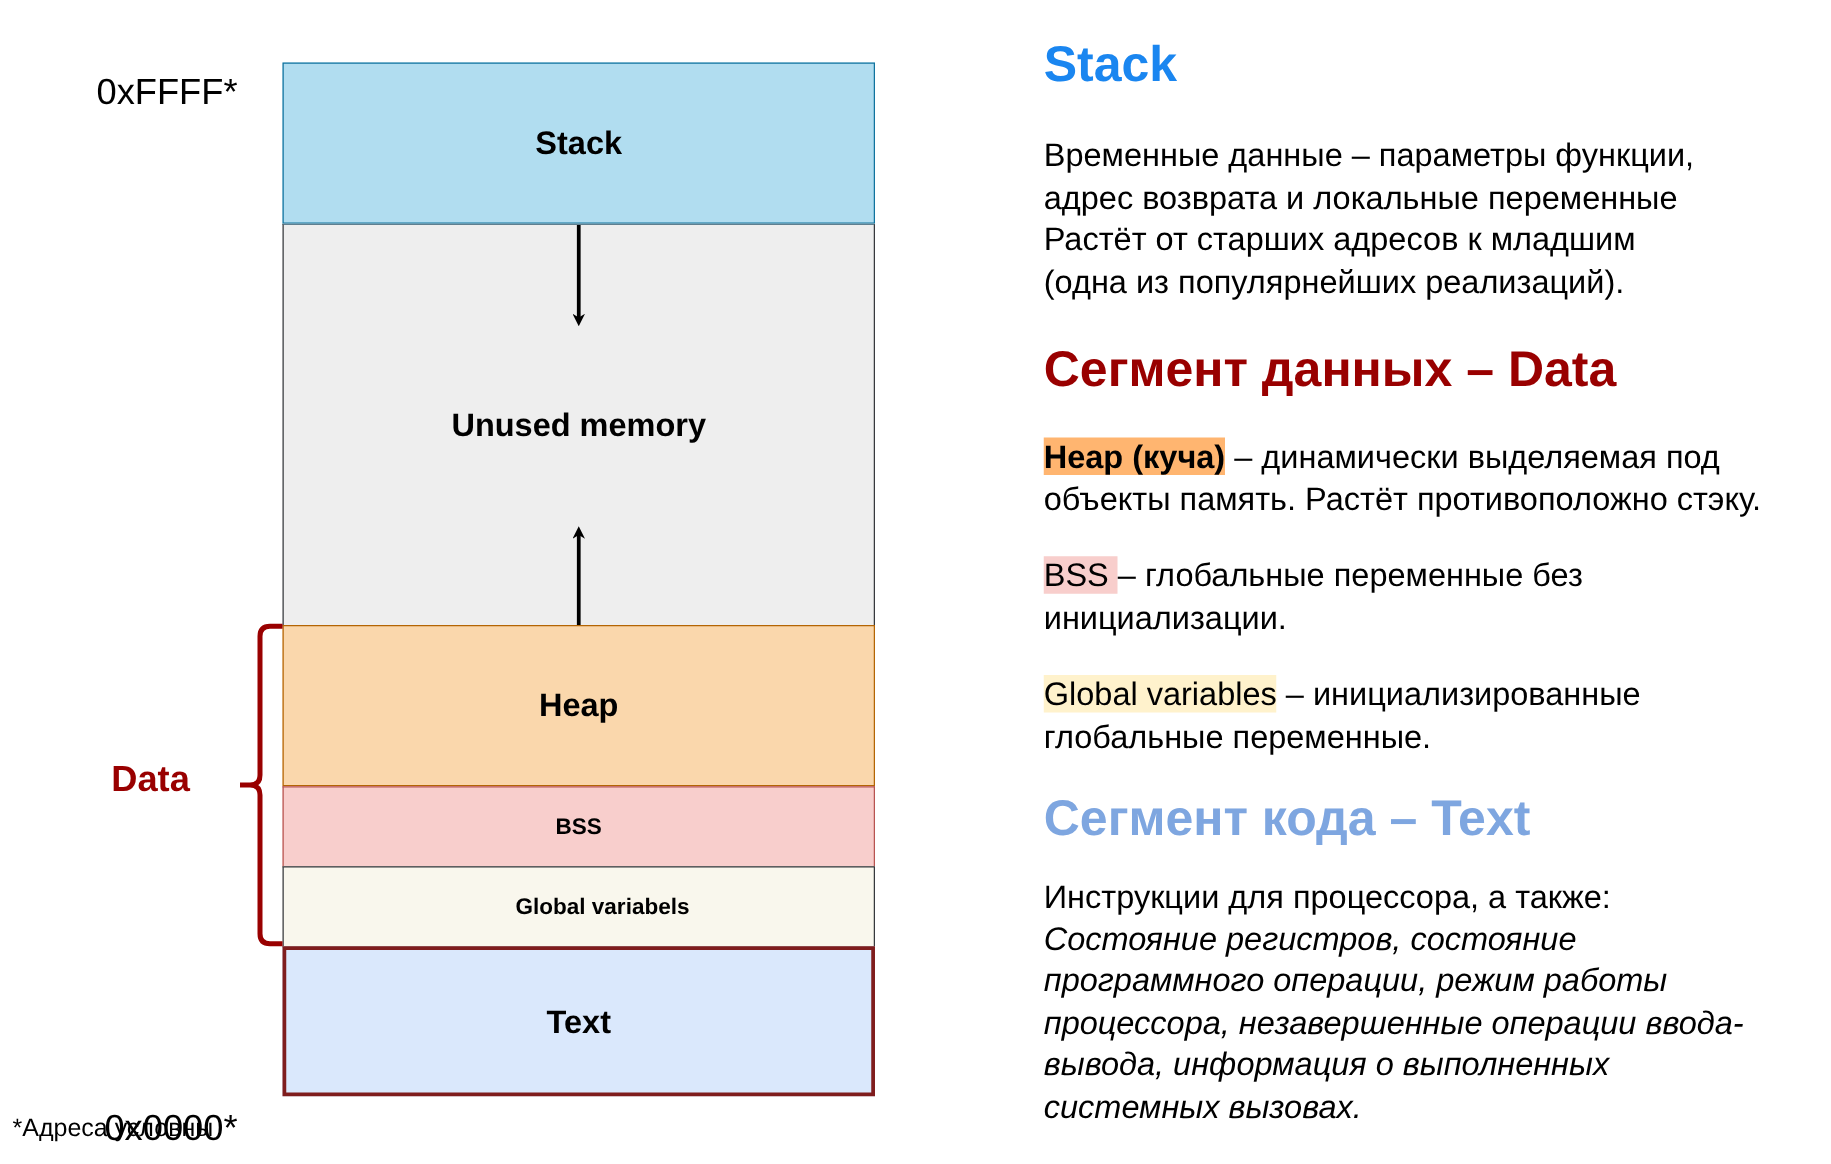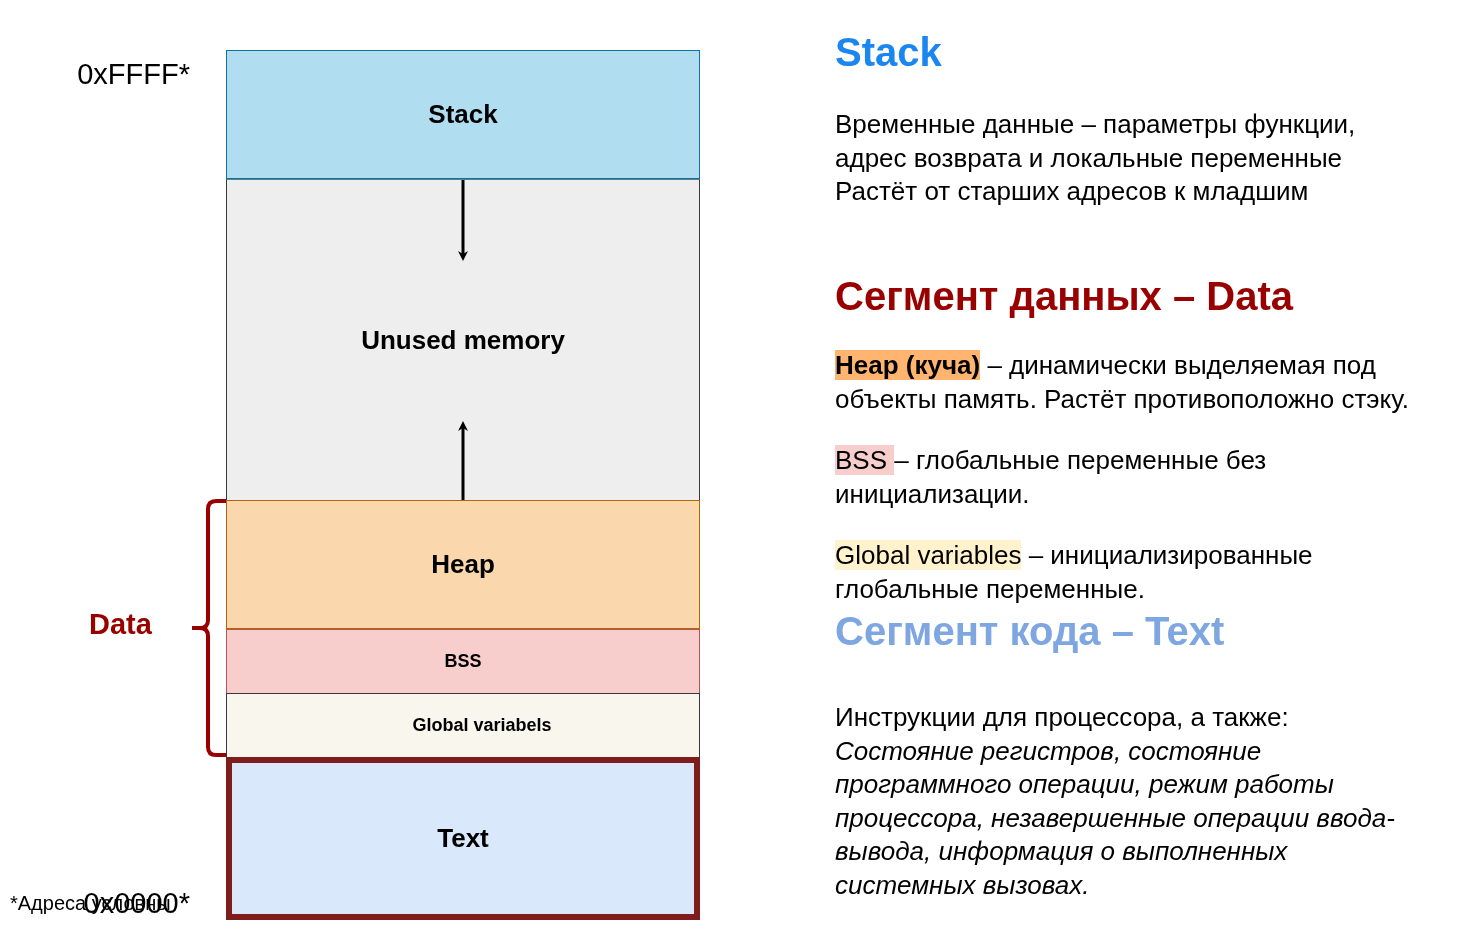--- a/index.html
+++ b/index.html
@@ -10,35 +10,35 @@
   .seg {
     position: absolute; left: 226px; width: 474px; box-sizing: border-box;
     display: flex; align-items: center; justify-content: center;
     font-weight: bold; color: #000;
   }
   .seg-stack { top: 50px; height: 129px; background: #b1ddf0; border: 1px solid #10739e; font-size: 26px; }
   .seg-unused { top: 179px; height: 322px; background: #eeeeee; border: 1px solid #36393d; border-top-color: #5f7f8f; font-size: 26px; }
   .seg-heap { top: 500px; height: 129px; background: #fad7ac; border: 1px solid #b46504; font-size: 26px; }
   .seg-bss { top: 629px; height: 65px; background: #f8cecc; border: 1px solid #b85450; border-bottom-color: #36393d; font-size: 18px; }
   .seg-global { top: 693px; height: 65px; background: #f9f7ed; border: 1px solid #36393d; font-size: 18px; padding-left: 38px; }
-  .seg-text { top: 757px; height: 163px; background: #dae8fc; border: 6px solid #7f1d1d; font-size: 26px; }
+  .seg-text { top: 757px; height: 120px; background: #dae8fc; border: 3px solid #7f1d1d; font-size: 26px; }
 
   .addr { position: absolute; font-size: 29px; text-align: right; width: 190px; left: 0; }
   .addr-top { top: 58px; }
   .addr-bottom { top: 851px; margin-top: 36px; }
   .footnote { position: absolute; left: 10px; top: 892px; font-size: 20px; }
   .data-label { position: absolute; left: 89px; top: 608px; font-size: 29px; font-weight: bold; color: #990000; }
 
   svg.overlay { position: absolute; left: 0; top: 0; }
 
   .right { position: absolute; left: 835px; font-size: 26px; line-height: 33.5px; color: #000; }
   .h { position: absolute; left: 835px; font-weight: bold; font-size: 40px; }
   .h-stack { top: 30px; color: #1e88e5; color: #1a86f0; }
   .h-data { top: 274px; color: #990000; }
-  .h-text { top: 609px; color: #7ea6e0; }
+  .h-text { top: 633px; color: #7ea6e0; }
   .p-stack { top: 108px; }
   .p-heap { top: 349px; }
   .p-bss { top: 444px; }
   .p-global { top: 539px; }
   .p-text { top: 701px; }
   .hl-heap { background: #ffb570; font-weight: bold; }
   .hl-bss { background: #f8cecc; }
   .hl-global { background: #fff2cc; }
   .it { font-style: italic; }
   .line { display: block; white-space: nowrap; }
@@ -79,20 +79,21 @@
   <line x1="463" y1="500" x2="463" y2="426" stroke="#000" stroke-width="3" marker-end="url(#ah)"></line>
   <path d="M226,501 L216,501 Q208,501 208,509 L208,620 Q208,628 200,628 L192,628 L200,628 Q208,628 208,636 L208,747 Q208,755 216,755 L226,755" fill="none" stroke="#990000" stroke-width="4"></path>
 </svg>
 <div class="data-label">Data</div>
 
 <div class="h h-stack">Stack</div>
 <div class="right p-stack">
   <span class="line">Временные данные – параметры функции,</span>
   <span class="line">адрес возврата и локальные переменные</span>
   <span class="line">Растёт от старших адресов к младшим</span>
+  <span class="line">(одна из популярнейших реализаций).</span>
 </div>
 
 <div class="h h-data">Сегмент данных – Data</div>
 <div class="right p-heap">
   <span class="line"><span class="hl-heap">Heap (куча)</span><span> – динамически выделяемая под</span></span>
   <span class="line">объекты память. Растёт противоположно стэку.</span>
 </div>
 <div class="right p-bss">
   <span class="line"><span class="hl-bss">BSS </span><span>– глобальные переменные без</span></span>
   <span class="line">инициализации.</span>

